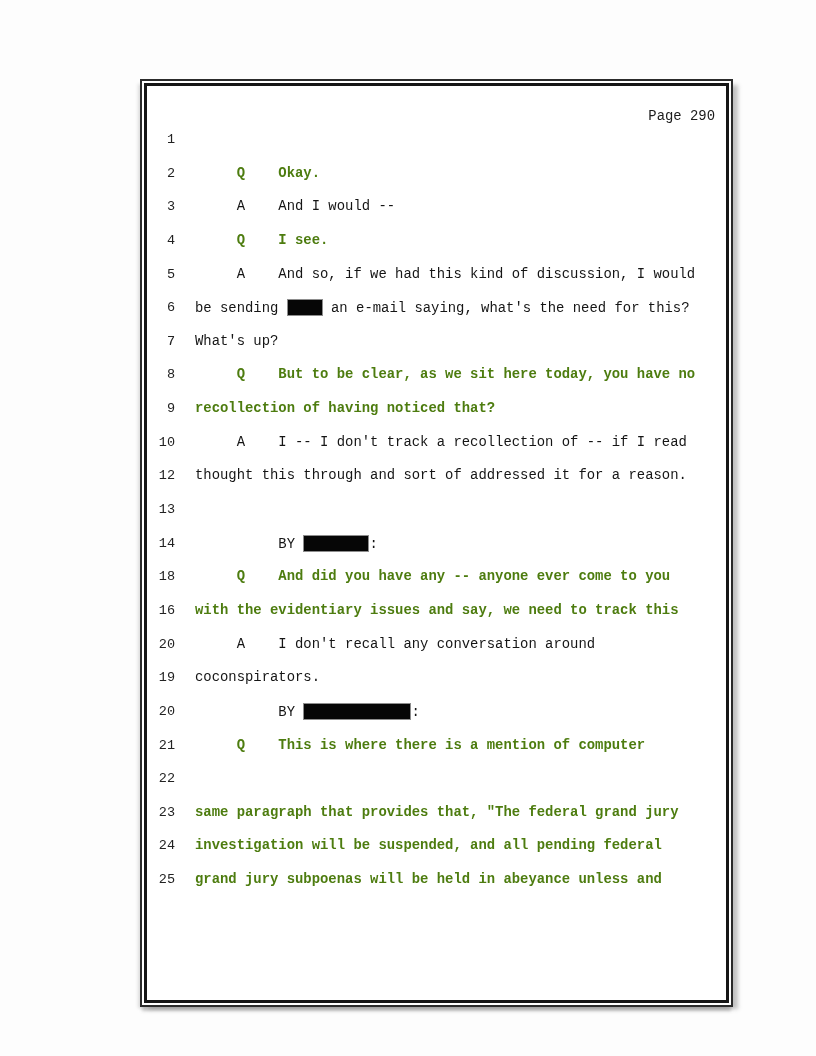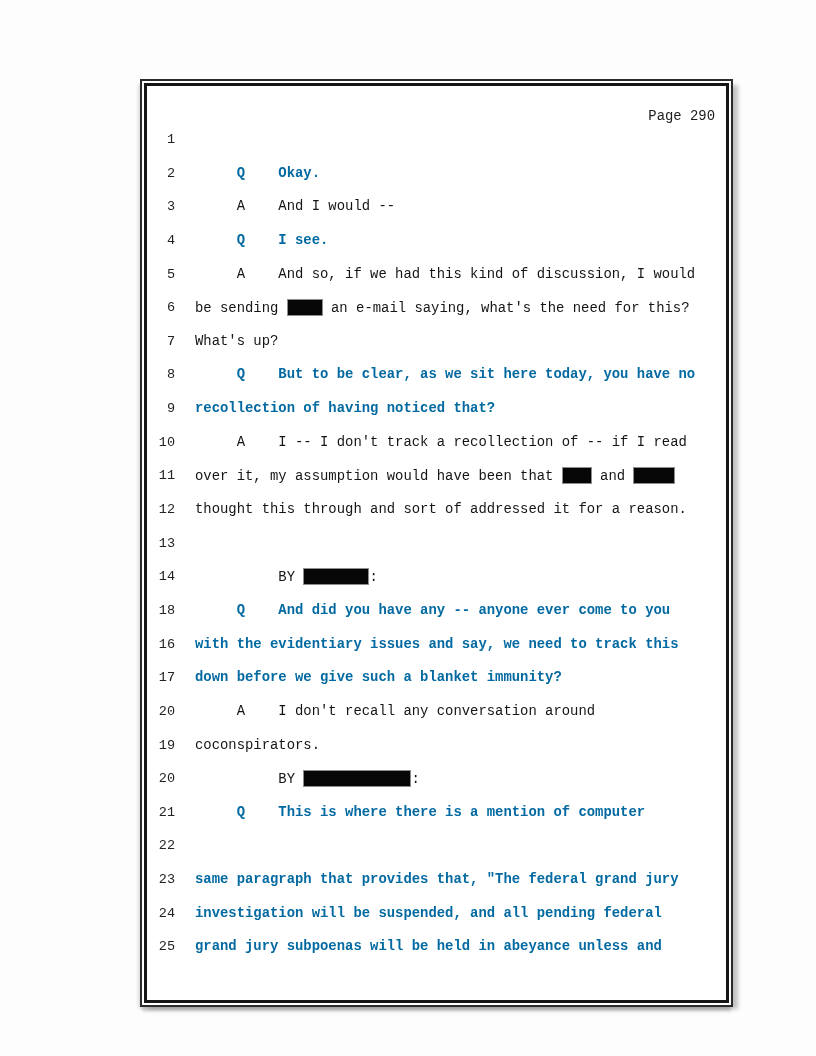--- a/index.html
+++ b/index.html
@@ -47,21 +47,21 @@
     color: #222;
     flex: 0 0 auto;
     white-space: pre;
   }
   .ltext {
     padding-left: 20px;
     font-size: 13.9px; line-height: 17px;
     color: #151515;
     white-space: pre;
   }
-  .ltext.bold { font-weight: 700; color: #0369a1; }
+  .ltext.bold { font-weight: 700; color: #4d7c0f; }
 
   .redaction {
     display: inline-block;
     height: 17px;
     background: #060606;
     border: 1px solid #8d8d8d;
     vertical-align: -4px;
   }
 </style>
 </head>
@@ -105,45 +105,37 @@
           </div>
           <div class="row">
             <span class="lnum">9</span>
             <span class="ltext bold"><span>recollection of having noticed that?</span></span>
           </div>
           <div class="row">
             <span class="lnum">10</span>
             <span class="ltext"><span>     A    I -- I don't track a recollection of -- if I read</span></span>
           </div>
           <div class="row">
-            <span class="lnum">11</span>
-            <span class="ltext"><span>over it, my assumption would have been that </span><span class="redaction" style="width: 30px;"></span><span> and </span><span class="redaction" style="width: 42px;"></span></span>
-          </div>
-          <div class="row">
             <span class="lnum">12</span>
             <span class="ltext"><span>thought this through and sort of addressed it for a reason.</span></span>
           </div>
           <div class="row">
             <span class="lnum">13</span>
           </div>
           <div class="row">
             <span class="lnum">14</span>
             <span class="ltext"><span>          BY </span><span class="redaction" style="width: 66px;"></span><span>:</span></span>
           </div>
           <div class="row">
             <span class="lnum">18</span>
             <span class="ltext bold"><span>     Q    And did you have any -- anyone ever come to you</span></span>
           </div>
           <div class="row">
             <span class="lnum">16</span>
             <span class="ltext bold"><span>with the evidentiary issues and say, we need to track this</span></span>
-          </div>
-          <div class="row">
-            <span class="lnum">17</span>
-            <span class="ltext bold"><span>down before we give such a blanket immunity?</span></span>
           </div>
           <div class="row">
             <span class="lnum">20</span>
             <span class="ltext"><span>     A    I don't recall any conversation around</span></span>
           </div>
           <div class="row">
             <span class="lnum">19</span>
             <span class="ltext"><span>coconspirators.</span></span>
           </div>
           <div class="row">

